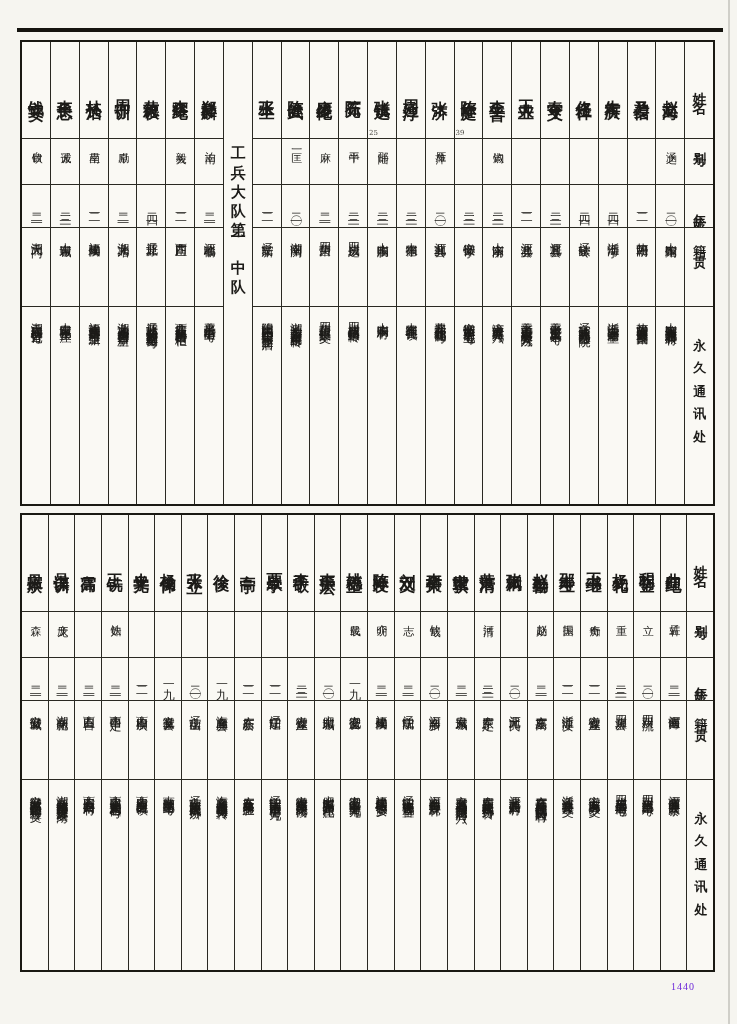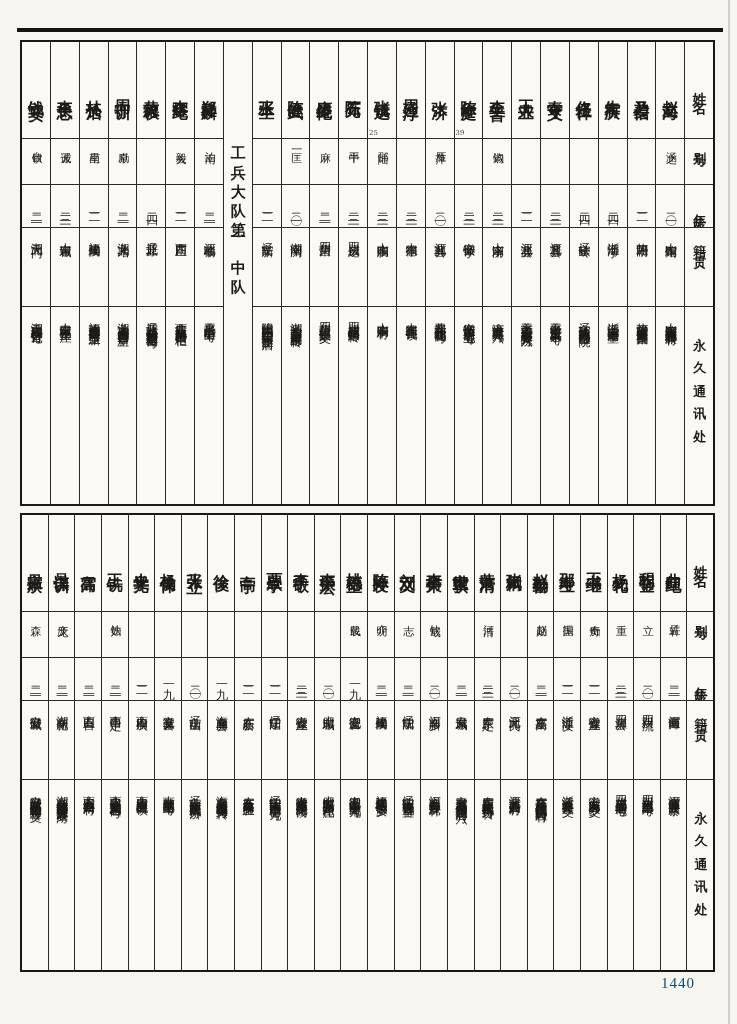--- a/index.html
+++ b/index.html
@@ -27,22 +27,22 @@
   .addr{font-size:12px;letter-spacing:1px;height:100%;}
   .note{position:absolute;left:1px;bottom:1px;font-size:7px;color:#4a4942;
         writing-mode:horizontal-tb;letter-spacing:0;line-height:1;}
   .hdr-name{font-size:14px;font-weight:bold;letter-spacing:9px;}
   .hdr-alias{font-size:13px;font-weight:bold;letter-spacing:2px;padding-top:3px;}
   .hdr-age{font-size:13px;font-weight:bold;letter-spacing:2px;}
   .hdr-native{font-size:13px;font-weight:bold;letter-spacing:11px;padding-top:7px;}
   .hdr-addr{font-size:13px;font-weight:bold;letter-spacing:23px;padding-top:14px;}
   .divider-col{justify-content:flex-start;align-items:center;padding-top:92px;}
   .divider-label{font-size:15px;font-weight:bold;letter-spacing:19px;}
-  .page-number{position:absolute;right:42px;bottom:32px;font-size:15px;
-               font-family:"Liberation Serif",serif;letter-spacing:1px;color:#0c4a6e;}
+  .page-number{position:absolute;right:42px;bottom:32px;font-size:10px;
+               font-family:"Liberation Serif",serif;letter-spacing:1px;color:#6d28d9;}
 </style>
 </head>
 <body>
 
 <div class="page">
   <div class="top-rule"></div>
 
   <section class="roster" id="table-0">
     <div class="col header-col">
       <div class="cell name-cell">

